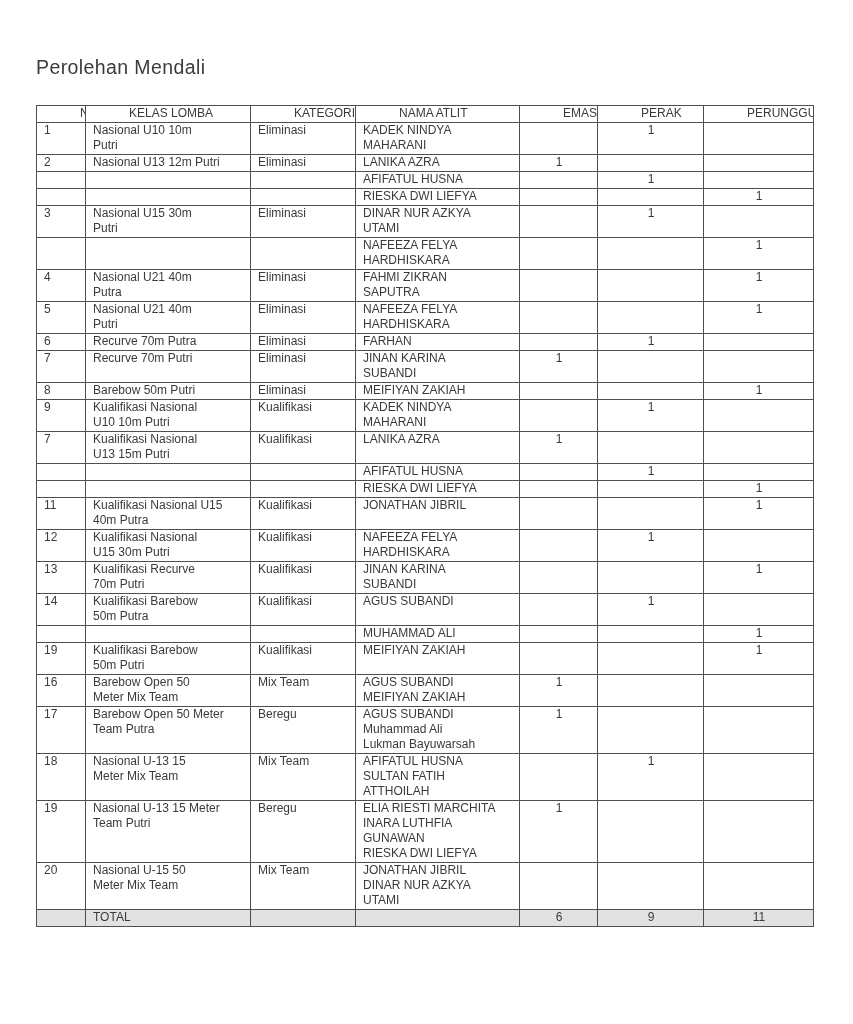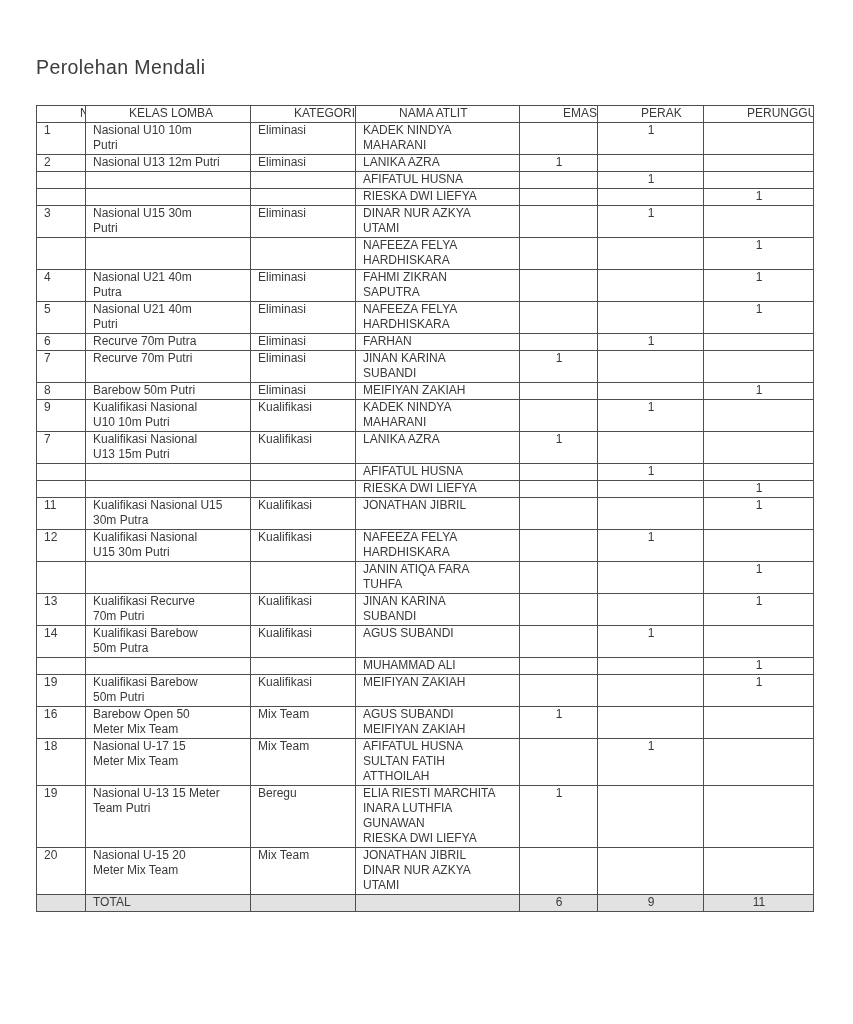--- a/index.html
+++ b/index.html
@@ -222,47 +222,37 @@
     <td class="c-kelas"></td>
     <td class="c-kategori"></td>
     <td class="c-nama">RIESKA DWI LIEFYA</td>
     <td class="c-medal"></td>
     <td class="c-medal"></td>
     <td class="c-medal">1</td>
   </tr>
         <tr>
     <td class="c-no">11</td>
     <td class="c-kelas">Kualifikasi Nasional U15
-30m Putra</td>
+40m Putra</td>
     <td class="c-kategori">Kualifikasi</td>
     <td class="c-nama">JONATHAN JIBRIL</td>
     <td class="c-medal"></td>
     <td class="c-medal"></td>
     <td class="c-medal">1</td>
   </tr>
         <tr>
     <td class="c-no">12</td>
     <td class="c-kelas">Kualifikasi Nasional
 U15 30m Putri</td>
     <td class="c-kategori">Kualifikasi</td>
     <td class="c-nama">NAFEEZA FELYA
 HARDHISKARA</td>
     <td class="c-medal"></td>
     <td class="c-medal">1</td>
     <td class="c-medal"></td>
-  </tr>
-        <tr>
-    <td class="c-no"></td>
-    <td class="c-kelas"></td>
-    <td class="c-kategori"></td>
-    <td class="c-nama">JANIN ATIQA FARA
-TUHFA</td>
-    <td class="c-medal"></td>
-    <td class="c-medal"></td>
-    <td class="c-medal">1</td>
   </tr>
         <tr>
     <td class="c-no">13</td>
     <td class="c-kelas">Kualifikasi Recurve
 70m Putri</td>
     <td class="c-kategori">Kualifikasi</td>
     <td class="c-nama">JINAN KARINA
 SUBANDI</td>
     <td class="c-medal"></td>
     <td class="c-medal"></td>
@@ -302,22 +292,34 @@
     <td class="c-kelas">Barebow Open 50
 Meter Mix Team</td>
     <td class="c-kategori">Mix Team</td>
     <td class="c-nama">AGUS SUBANDI
 MEIFIYAN ZAKIAH</td>
     <td class="c-medal">1</td>
     <td class="c-medal"></td>
     <td class="c-medal"></td>
   </tr>
         <tr>
+    <td class="c-no">17</td>
+    <td class="c-kelas">Barebow Open 50 Meter
+Team Putra</td>
+    <td class="c-kategori">Beregu</td>
+    <td class="c-nama">AGUS SUBANDI
+Muhammad Ali
+Lukman Bayuwarsah</td>
+    <td class="c-medal">1</td>
+    <td class="c-medal"></td>
+    <td class="c-medal"></td>
+  </tr>
+        <tr>
     <td class="c-no">18</td>
-    <td class="c-kelas">Nasional U-17 15
+    <td class="c-kelas">Nasional U-13 15
 Meter Mix Team</td>
     <td class="c-kategori">Mix Team</td>
     <td class="c-nama">AFIFATUL HUSNA
 SULTAN FATIH
 ATTHOILAH</td>
     <td class="c-medal"></td>
     <td class="c-medal">1</td>
     <td class="c-medal"></td>
   </tr>
         <tr>
@@ -328,21 +330,21 @@
     <td class="c-nama">ELIA RIESTI MARCHITA
 INARA LUTHFIA
 GUNAWAN
 RIESKA DWI LIEFYA</td>
     <td class="c-medal">1</td>
     <td class="c-medal"></td>
     <td class="c-medal"></td>
   </tr>
         <tr>
     <td class="c-no">20</td>
-    <td class="c-kelas">Nasional U-15 20
+    <td class="c-kelas">Nasional U-15 50
 Meter Mix Team</td>
     <td class="c-kategori">Mix Team</td>
     <td class="c-nama">JONATHAN JIBRIL
 DINAR NUR AZKYA
 UTAMI</td>
     <td class="c-medal"></td>
     <td class="c-medal"></td>
     <td class="c-medal"></td>
   </tr>
       </tbody>

